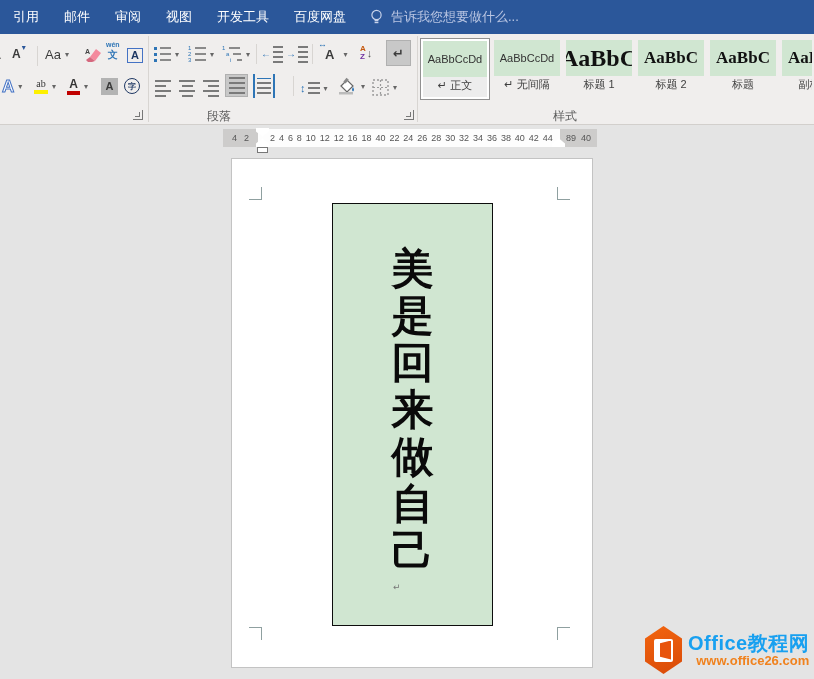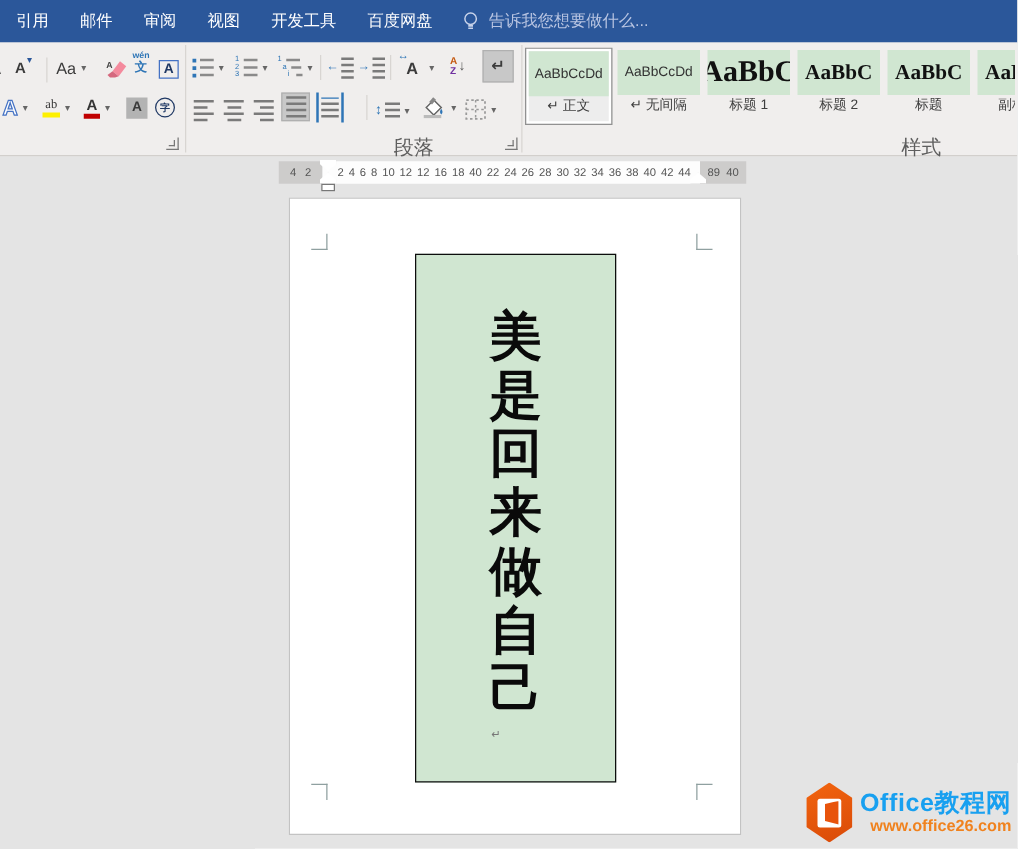--- a/index.html
+++ b/index.html
@@ -15,21 +15,21 @@
   .tellme .bulb { width:13px; height:17px; }
   .tellme .q { color:#b9c5e2; font-size:13px; }
 
   
   .ribbon { position:absolute; left:0; top:34px; width:814px; height:91px; background:#f0eeed;
             border-bottom:1px solid #d2cfcc; }
   .rb { position:absolute; display:flex; align-items:center; gap:2px; height:24px; color:#444; }
   .dd::after { content:"▾"; font-size:8px; color:#666; margin-left:2px; }
   .vdiv { position:absolute; width:1px; background:#d8d5d2; }
   .gdiv { position:absolute; width:1px; top:2px; height:86px; background:#d8d5d2; }
-  .grp-label { position:absolute; top:74px; font-size:16px; color:#5e5e5e; text-align:right; }
+  .grp-label { position:absolute; top:74px; font-size:12px; color:#5e5e5e; text-align:left; }
   .launcher { position:absolute; top:76px; width:10px; height:10px; border-right:1px solid #777; border-bottom:1px solid #777; }
   .launcher::before { content:""; position:absolute; right:2px; bottom:2px; width:4px; height:4px;
                       border-right:1.5px solid #777; border-bottom:1.5px solid #777; }
   .sel { background:#c8c8c8; border:1px solid #b0b0b0; }
 
   
   .glyphA { font-weight:bold; font-size:14px; color:#3b3b3b; line-height:1; }
   .shrink-caret { color:#2b579a; font-size:8px; position:relative; top:-7px; left:-1px; }
   .eraser { width:18px; height:16px; }
   .phonetic { display:flex; flex-direction:column; align-items:center; line-height:1; color:#2e75b6; font-weight:bold; }

